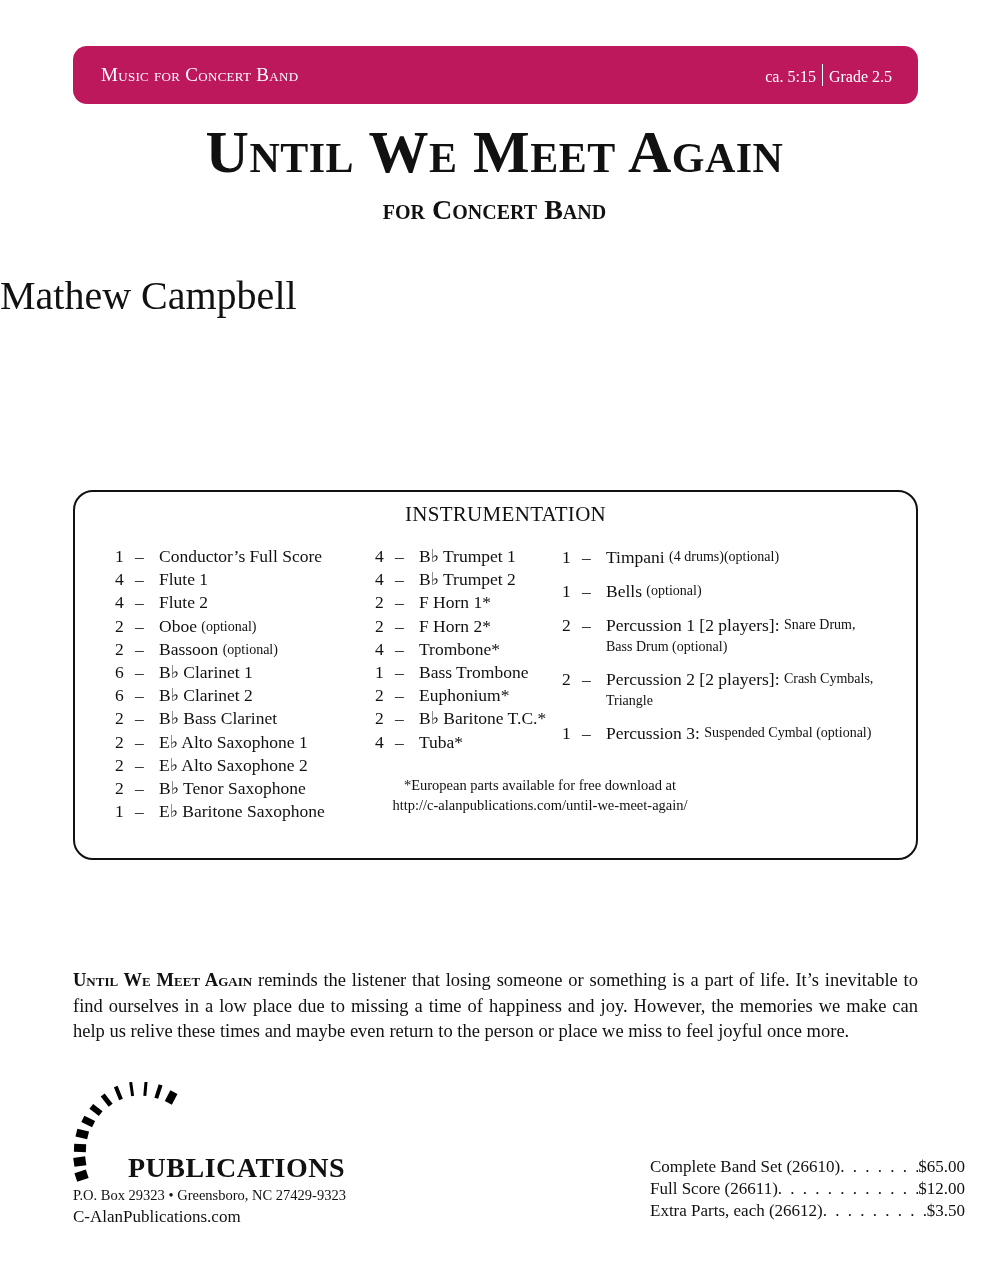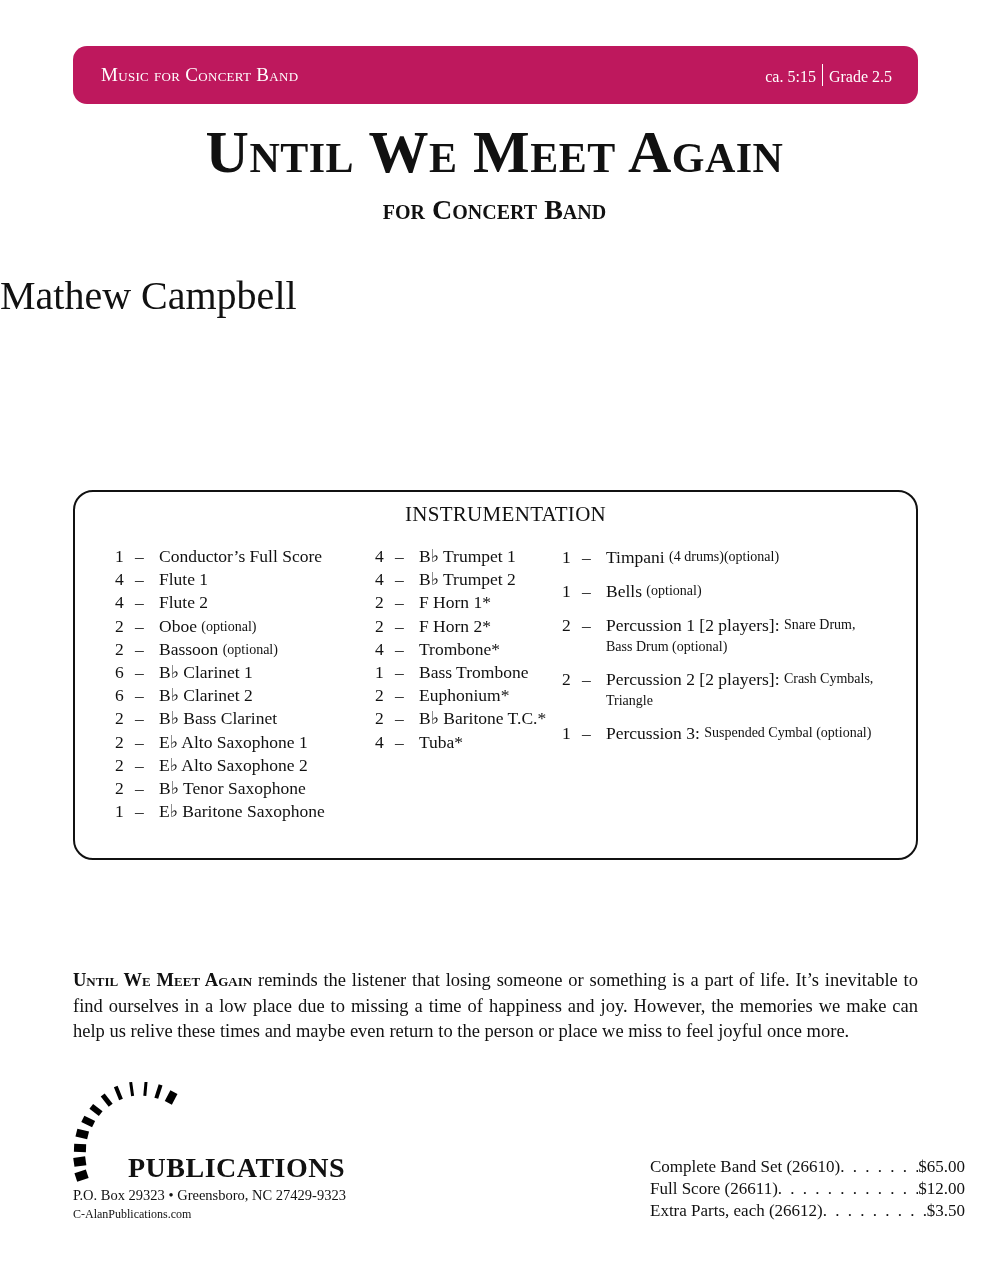--- a/index.html
+++ b/index.html
@@ -45,21 +45,21 @@
           line-height: 25.5px; text-align: justify; margin-top: 24px; }
   .desc .desc-title { font-variant: small-caps; font-weight: bold; }
 
   .logo { position: absolute; left: 68px; top: 1082px; width: 320px; height: 150px; }
   .logo svg { position: absolute; left: 0; top: 0; }
   .logo-name { position: absolute; left: 48px; top: 22px; font-size: 46px; font-variant: small-caps;
                line-height: 1; letter-spacing: 1px; }
   .logo-pub { position: absolute; left: 60px; top: 72px; font-size: 28px; font-weight: bold;
               letter-spacing: 0.5px; line-height: 1; }
   .logo-addr { position: absolute; left: 5px; top: 105px; font-size: 14.5px; white-space: nowrap; }
-  .logo-web { position: absolute; left: 5px; top: 125px; font-size: 12px; }
+  .logo-web { position: absolute; left: 5px; top: 125px; font-size: 17px; }
 
   .prices { position: absolute; left: 603px; top: 1156px; width: 315px; font-size: 17px; margin-left: 47px; }
   .price-row { display: flex; height: 22px; line-height: 22px; white-space: nowrap; }
   .price-label { flex: 0 0 auto; }
   .price-dots { flex: 1 1 auto; overflow: hidden; letter-spacing: 2px; }
   .price-value { flex: 0 0 auto; }
 </style>
 </head>
 <body>
 
@@ -191,20 +191,24 @@
       </div>
       <div class="entry">
         <div class="row"><span class="num">2</span><span class="dash">–</span><span>Percussion 2 [2 players]:</span>&nbsp;<span class="note">Crash Cymbals,</span></div>
         <div class="cont">Triangle</div>
       </div>
       <div class="entry">
         <div class="row"><span class="num">1</span><span class="dash">–</span><span>Percussion 3:</span>&nbsp;<span class="note">Suspended Cymbal (optional)</span></div>
       </div>
     </div>
 
+  <div class="footnote">
+    <div>*European parts available for free download at</div>
+    <div>http://c-alanpublications.com/until-we-meet-again/</div>
+  </div>
 </div>
 
 <div class="desc"><span class="desc-title">Until We Meet Again</span><span> reminds the listener that losing someone or something is a part of life. It’s inevitable to find ourselves in a low place due to missing a time of happiness and joy. However, the memories we make can help us relive these times and maybe even return to the person or place we miss to feel joyful once more.</span></div>
 
 <div class="logo">
   <svg width="130" height="110" viewBox="0 0 130 110">
     <g fill="#000">
       <rect x="-4" y="-2" width="8" height="12" transform="translate(105,12) rotate(28)"></rect>
       <rect x="-3" y="-5" width="4" height="14" transform="translate(92,8) rotate(18)"></rect>
       <rect x="-2" y="-6" width="3" height="14" transform="translate(78,6) rotate(5)"></rect>

